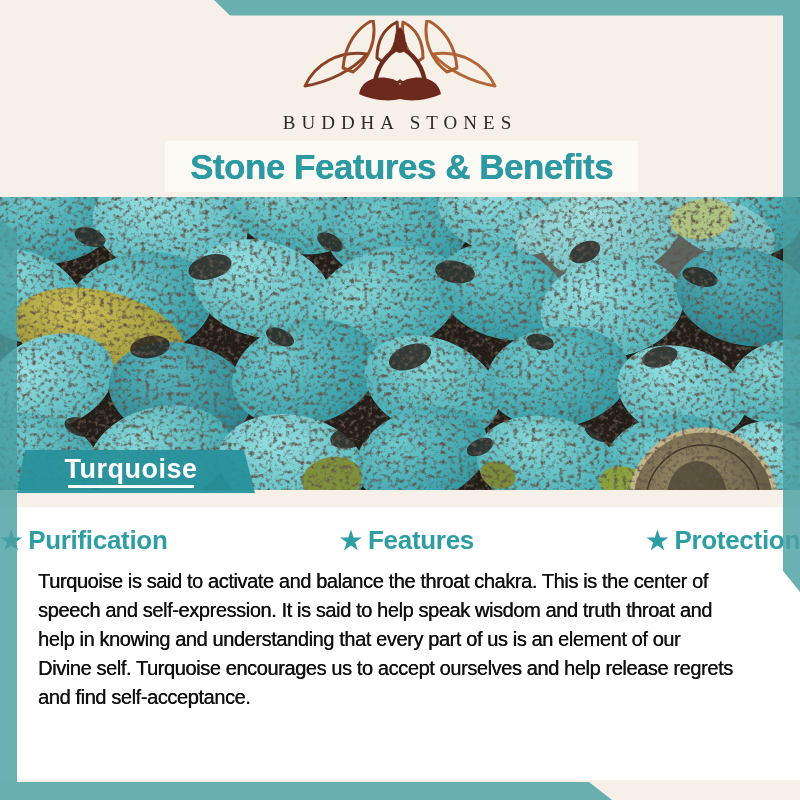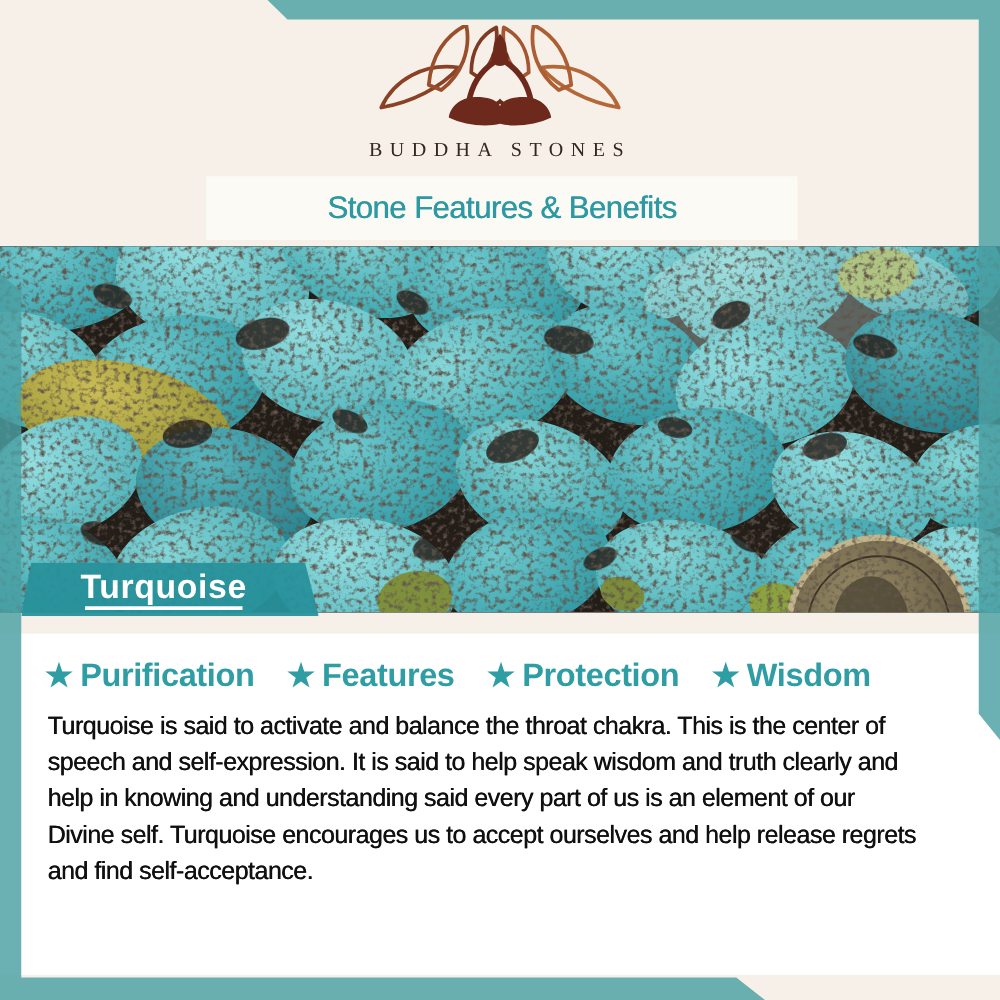--- a/index.html
+++ b/index.html
@@ -1,44 +1,44 @@
 <!DOCTYPE html>
 <html><head>
 <meta charset="utf-8">
 <style>
   html,body{margin:0;padding:0;background:#e8e4de;}
   .poster{position:relative;width:800px;height:800px;background:#f6f0e8;overflow:hidden;
           font-family:"Liberation Sans",sans-serif;}
   
   .logo{position:absolute;left:285px;top:20px;width:230px;height:96px;}
   .brand{position:absolute;left:0;top:112px;width:800px;text-align:center;
-         font-family:"Liberation Serif",serif;font-size:16px;letter-spacing:6px;
+         font-family:"Liberation Serif",serif;font-size:19px;letter-spacing:6px;
          color:#33281f;font-weight:500;}
   .title-box{position:absolute;left:165px;top:141px;width:473px;height:51px;background:#fcfaf5;
              display:flex;align-items:center;justify-content:center;}
-  .title-box h1{margin:16px;font-size:25px;font-weight:normal;color:#2d99a2;letter-spacing:-0.5px;
+  .title-box h1{margin:16px;font-size:35px;font-weight:bold;color:#2d99a2;letter-spacing:-0.5px;
                 text-shadow:0.4px 0 currentColor;}
   
   .photo{position:absolute;left:0;top:197px;width:800px;height:293px;overflow:hidden;background:#231d18;}
   .photo svg{display:block;}
   
   .ribbons{position:absolute;left:0;top:0;width:800px;height:800px;pointer-events:none;}
   
   .banner{position:absolute;left:17px;top:450px;width:238px;height:43px;
           background:rgba(40,145,155,0.95);
           -webkit-clip-path:polygon(8px 0,227px 0,238px 100%,0 100%);
           clip-path:polygon(8px 0,227px 0,238px 100%,0 100%);
           display:flex;align-items:center;justify-content:center;}
   .banner-inner{text-align:right;padding-right:10px;}
   .banner-inner span{color:#fff;font-size:27px;font-weight:bold;letter-spacing:0.5px;line-height:1;}
   .banner .underline{width:126px;height:3px;background:#fff;margin:2px auto 0;}
   
   .card{position:absolute;left:0;top:507px;width:800px;height:273px;background:#ffffff;}
-  .benefits{display:flex;justify-content:flex-start;align-items:baseline;gap:26px;
-            padding-top:18px;color:#2f9da4;font-weight:bold;font-size:26px;letter-spacing:-0.3px;margin-left:36px;}
+  .benefits{display:flex;justify-content:space-between;align-items:baseline;gap:26px;
+            padding-top:18px;color:#2f9da4;font-weight:bold;font-size:26px;letter-spacing:-0.3px;}
   .benefit{white-space:nowrap;}
   .benefit .star{font-size:25px;margin-right:6px;}
   .desc{margin:11px 0 0 38px;color:#101010;font-size:20px;line-height:29px;
         letter-spacing:-0.4px;text-shadow:0.35px 0 currentColor;}
   .desc .line{white-space:nowrap;}
 </style>
 </head>
 <body>
 
 <div class="poster">
@@ -158,26 +158,25 @@
       </g>
       <rect width="800" height="293" filter="url(#spk)"></rect>
     </svg>
   </div>
 
   <div class="card">
     <div class="benefits">
       <span class="benefit"><span class="star">★</span><span>Purification</span></span>
       <span class="benefit"><span class="star">★</span><span>Features</span></span>
       <span class="benefit"><span class="star">★</span><span>Protection</span></span>
-      <span class="benefit"><span class="star">★</span><span>Wisdom</span></span>
     </div>
     <div class="desc">
       <div class="line">Turquoise is said to activate and balance the throat chakra. This is the center of</div>
-      <div class="line">speech and self-expression. It is said to help speak wisdom and truth clearly and</div>
-      <div class="line">help in knowing and understanding said every part of us is an element of our</div>
+      <div class="line">speech and self-expression. It is said to help speak wisdom and truth throat and</div>
+      <div class="line">help in knowing and understanding that every part of us is an element of our</div>
       <div class="line">Divine self. Turquoise encourages us to accept ourselves and help release regrets</div>
       <div class="line">and find self-acceptance.</div>
     </div>
   </div>
 
   <svg class="ribbons" viewBox="0 0 800 800">
     <path d="M214,0 L800,0 L800,592 L783,571 L783,15.5 L230,15.5 Z" fill="#4aa0a4" fill-opacity="0.82"></path>
     <path d="M0,219 L17,233 L17,782 L589,782 L612,800 L0,800 Z" fill="#4aa0a4" fill-opacity="0.82"></path>
   </svg>
 

